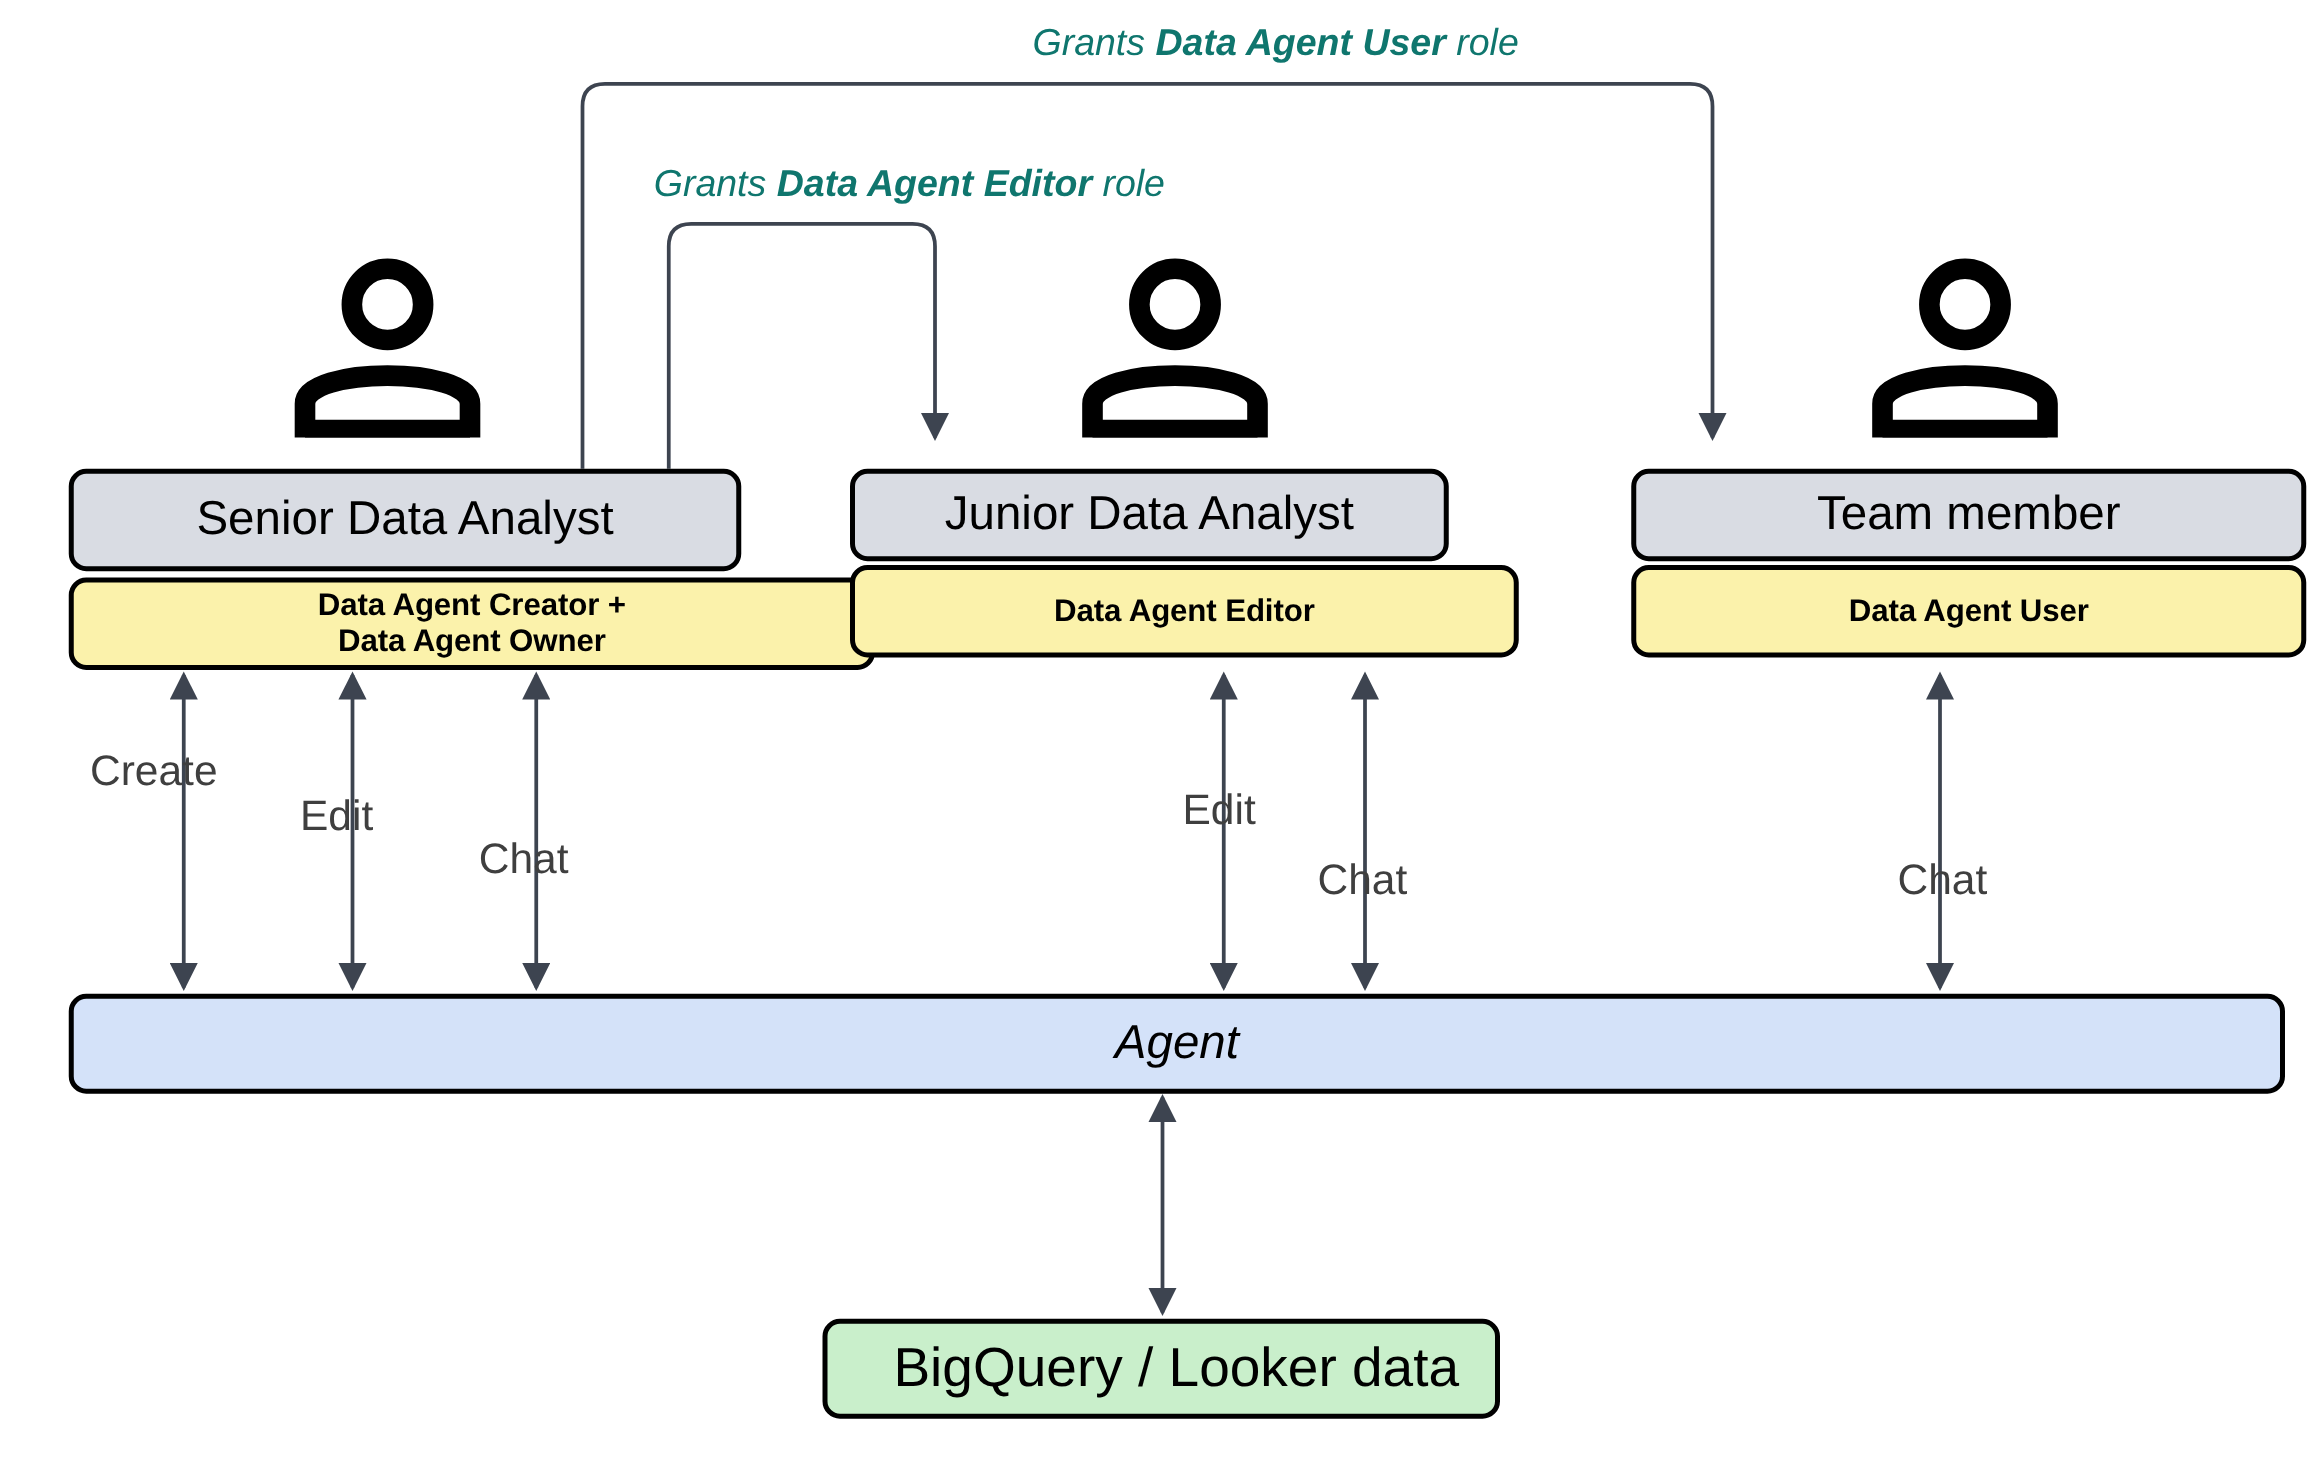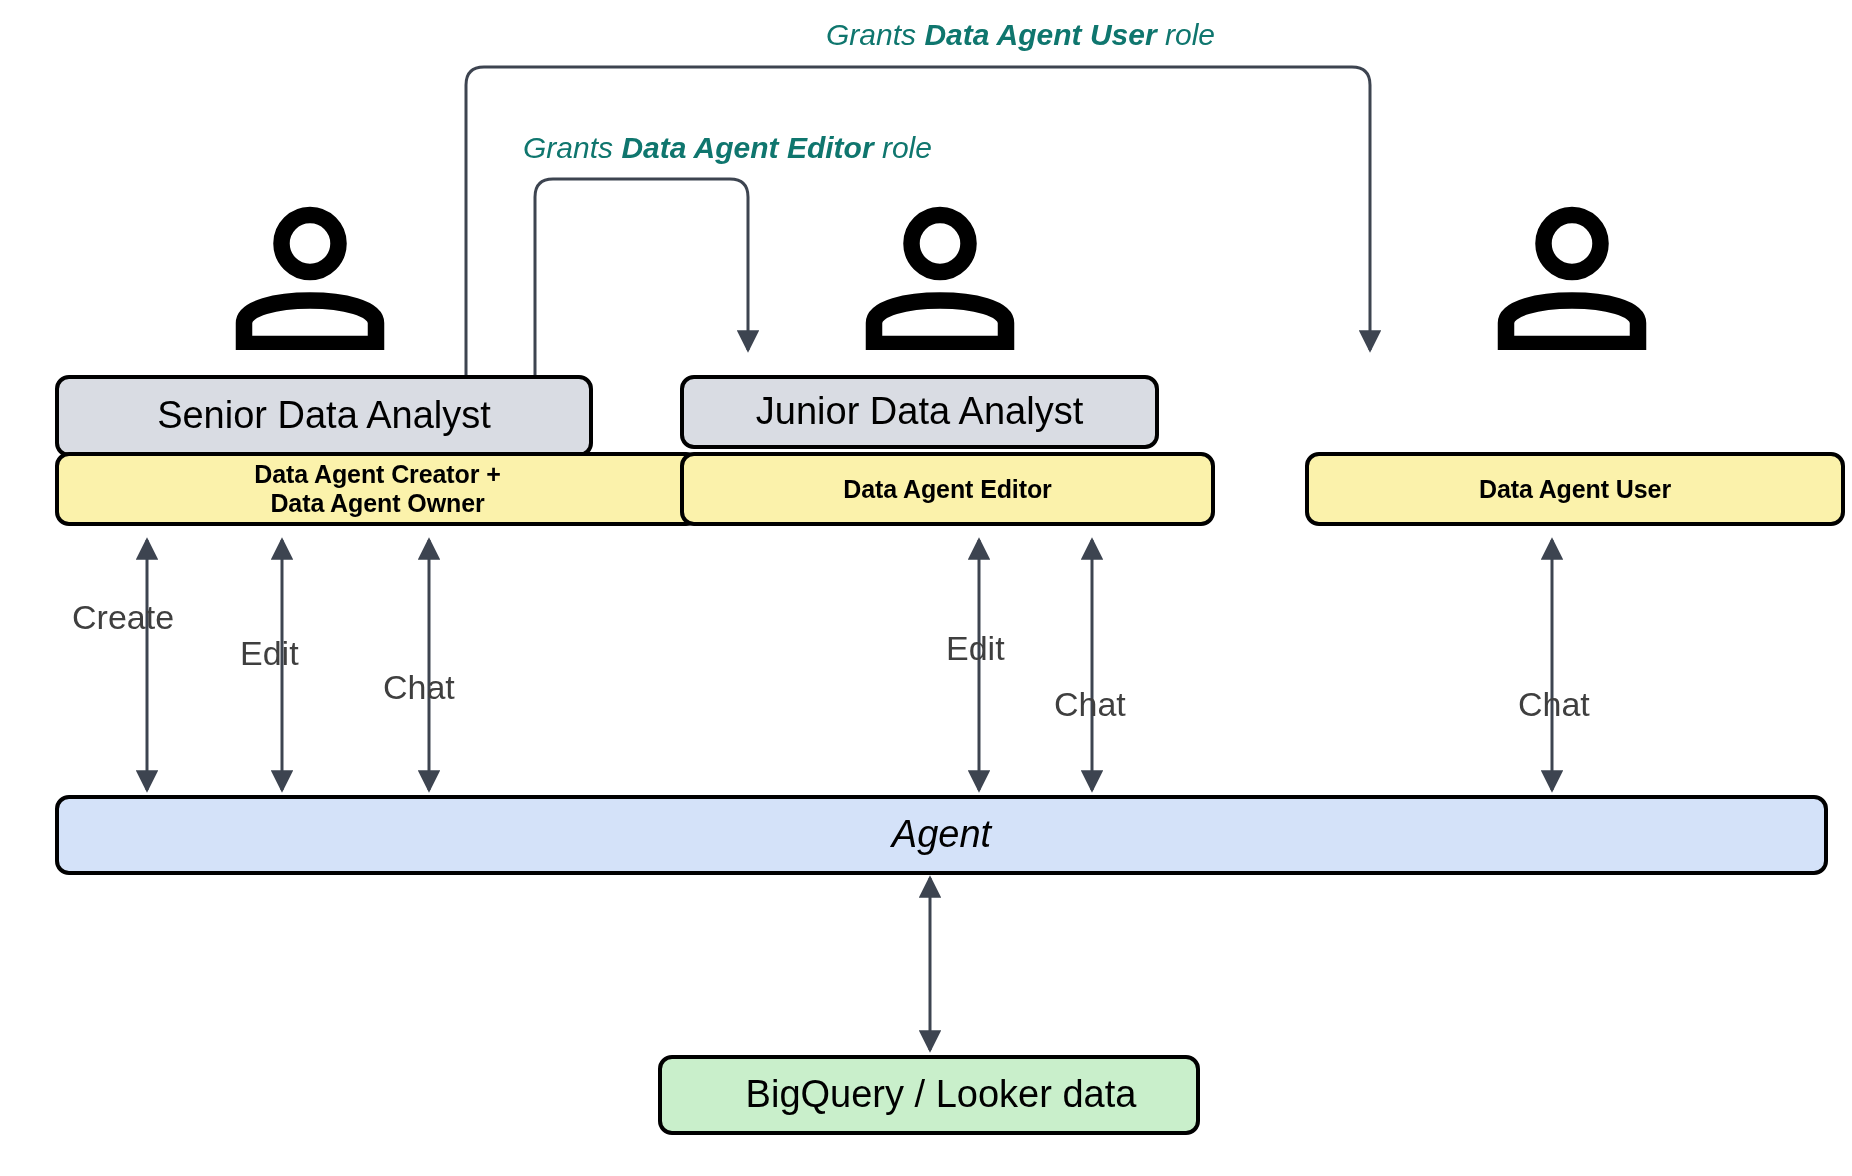--- a/index.html
+++ b/index.html
@@ -60,21 +60,21 @@
     letter-spacing: -0.1px;
   }
   .agent-bar {
     background: #d4e2f9;
     font-size: 38px;
     font-weight: 400;
     font-style: italic;
   }
   .data-box {
     background: #c9efcb;
-    font-size: 38px;
+    font-size: 44px;
     font-weight: 400;
     padding-left: 24px;
   }
 
   
   .grant-label {
     position: absolute;
     font-size: 30px;
     font-style: italic;
     color: #0f766e;
@@ -144,34 +144,37 @@
 
   <svg class="person-icon" style="left:1497px; top:200px;" viewBox="0 0 100 100">
     <circle cx="50" cy="29" r="19" fill="none" stroke="#000" stroke-width="11"></circle>
     <path d="M6,98 L6,82 C6,62 94,62 94,82 L94,98 Z" fill="none" stroke="#000" stroke-width="11"></path>
     <path d="M6,96 L94,96" stroke="#000" stroke-width="11"></path>
   </svg>
 
   <div class="node role-head" style="left:55px; top:375px; width:538px; height:82px;">
     <span>Senior Data Analyst</span>
   </div>
-  <div class="node role-perm" style="left:55px; top:452px; width:645px; height:74px;">
+  <div class="node role-perm" style="left:55px; top:462px; width:645px; height:74px;">
     <div>
       <div>Data Agent Creator +</div>
       <div>Data Agent Owner</div>
     </div>
   </div>
 
   <div class="node role-head" style="left:680px; top:375px; width:479px; height:74px;">
     <span>Junior Data Analyst</span>
   </div>
   <div class="node role-perm" style="left:680px; top:452px; width:535px; height:74px;">
     <span>Data Agent Editor</span>
   </div>
 
+  <div class="node role-head" style="left:1305px; top:375px; width:540px; height:74px;">
+    <span>Team member</span>
+  </div>
   <div class="node role-perm" style="left:1305px; top:452px; width:540px; height:74px;">
     <span>Data Agent User</span>
   </div>
 
   <div class="flow-label" style="left:72px; top:598px;">Create</div>
   <div class="flow-label" style="left:240px; top:634px;">Edit</div>
   <div class="flow-label" style="left:383px; top:668px;">Chat</div>
 
   <div class="flow-label" style="left:946px; top:629px;">Edit</div>
   <div class="flow-label" style="left:1054px; top:685px;">Chat</div>

